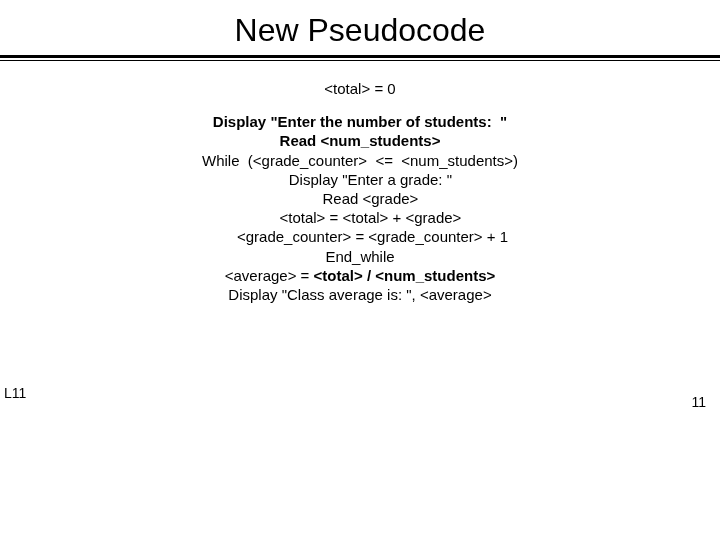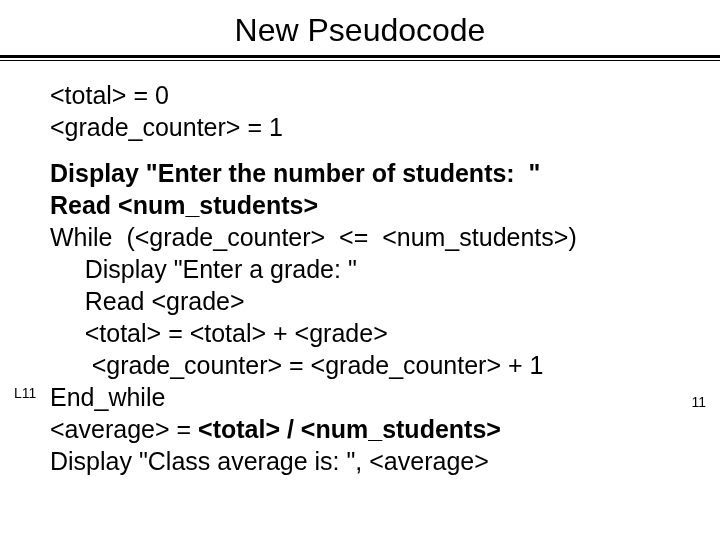--- a/index.html
+++ b/index.html
@@ -31,33 +31,34 @@
   }
   .rule-thick {
     border-top: 3px solid #000;
     margin-bottom: 2px;
   }
   .rule-thin {
     border-top: 1px solid #000;
   }
   .body {
     padding: 18px 50px 0 50px;
-    font-size: 25px;
+    font-size: 15px;
     line-height: 1.28;
+    text-align: center;
   }
   .block1 {
     margin-bottom: 14px;
   }
   .block2 {
     white-space: pre;
   }
   .bold { font-weight: bold; }
   .footer-left {
     position: absolute;
-    left: 14px;
+    left: 4px;
     bottom: 12px;
     font-size: 14px;
   }
   .footer-right {
     position: absolute;
     right: 14px;
     bottom: 3px;
     font-size: 14px;
   }
 </style>
@@ -67,21 +68,20 @@
 <div class="slide">
 
   <div class="title">New Pseudocode</div>
   <hr class="rule rule-thick">
   <hr class="rule rule-thin">
 
   <div class="body">
 
     <div class="block1">
       <div>&lt;total&gt; = 0</div>
-      <div>&lt;grade_counter&gt; = 1</div>
     </div>
 
     <div class="block2"><span class="bold">Display "Enter the number of students:  "</span>
 <span class="bold">Read &lt;num_students&gt;</span>
 <span>While  (&lt;grade_counter&gt;  &lt;=  &lt;num_students&gt;)</span>
 <span>     Display "Enter a grade: "</span>
 <span>     Read &lt;grade&gt;</span>
 <span>     &lt;total&gt; = &lt;total&gt; + &lt;grade&gt;</span>
 <span>      &lt;grade_counter&gt; = &lt;grade_counter&gt; + 1</span>
 <span>End_while</span>

